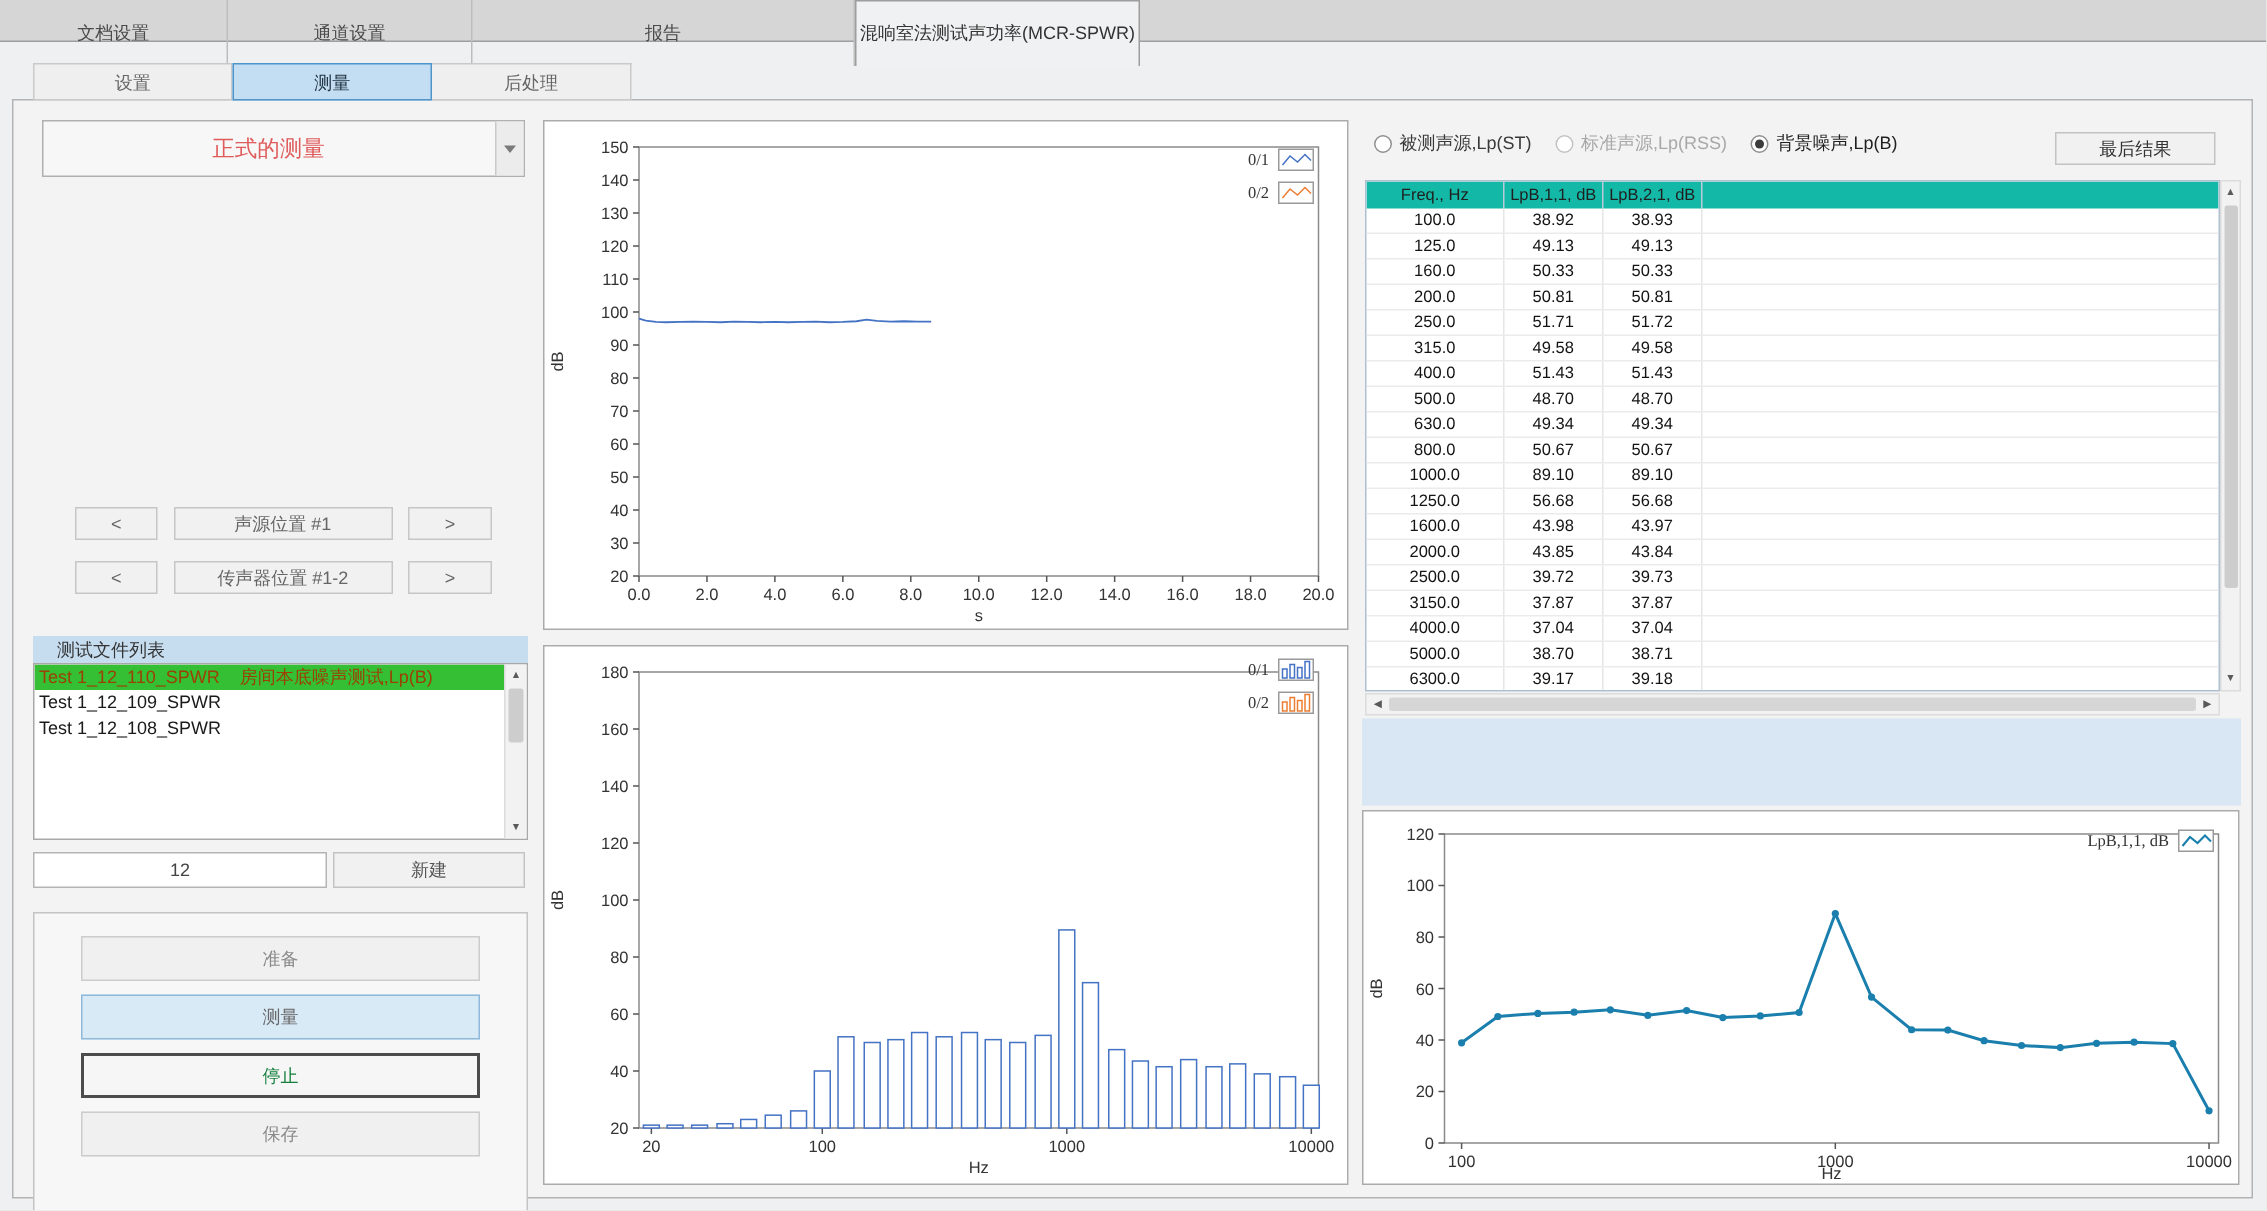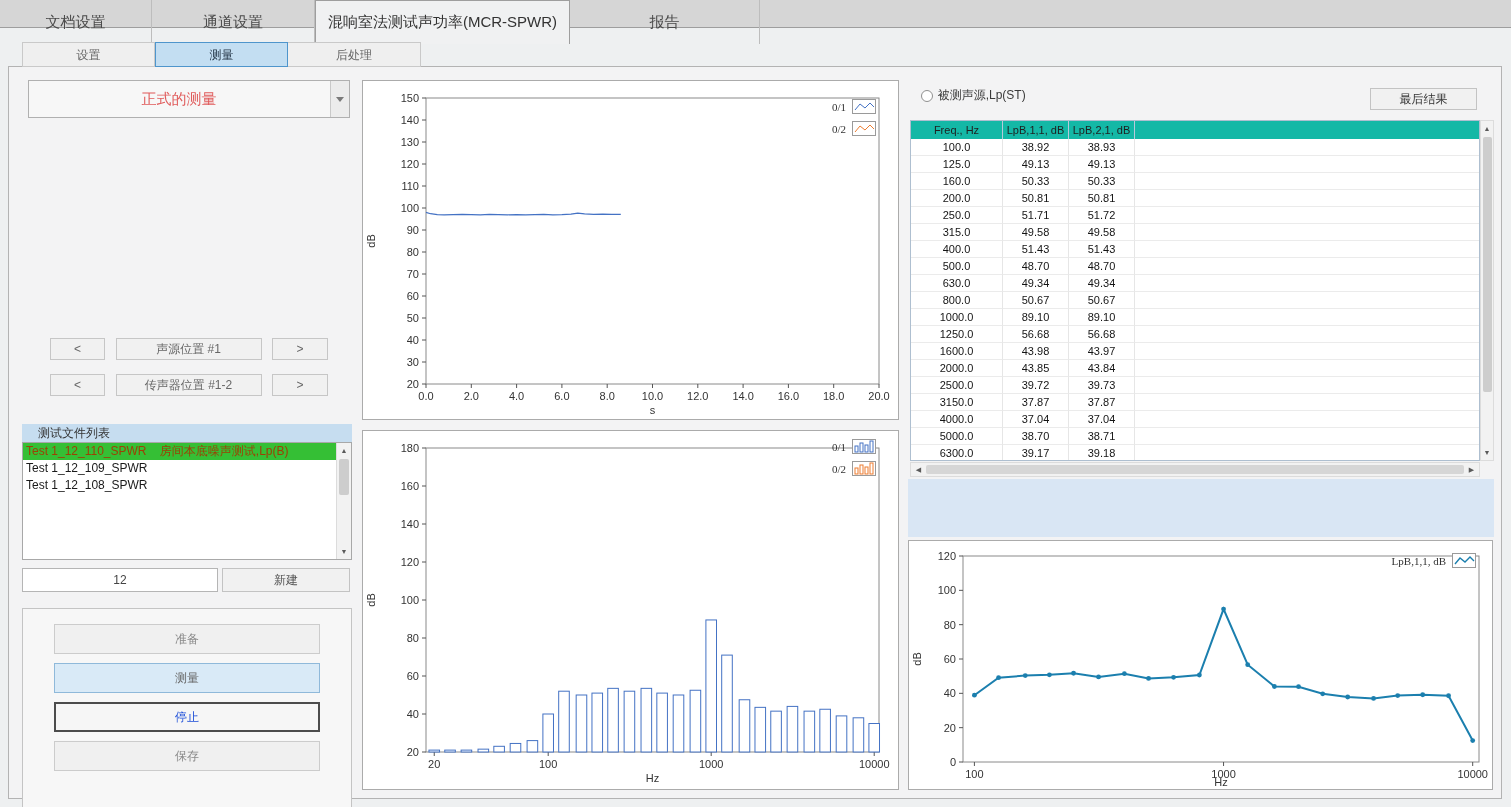--- a/index.html
+++ b/index.html
@@ -1,20 +1,20 @@
 <!DOCTYPE html>
 <html><head>
 <meta charset="utf-8">
 <style>
   html,body{margin:0;padding:0;background:#e8e8e8;}
   .page{position:relative;width:1511px;height:807px;background:#eef0f1;font-family:"Liberation Sans",sans-serif;overflow:hidden;}
 
   
   .topbar{position:absolute;left:0;top:0;width:100%;height:28px;background:#d6d6d6;border-bottom:1px solid #9e9e9e;display:flex;box-sizing:border-box;}
-  .ttab{height:44px;display:flex;align-items:center;justify-content:center;font-size:15px;color:#4a4a4a;border-right:1px solid #bdbdbd;box-sizing:border-box;}
+  .ttab{height:44px;display:flex;align-items:center;justify-content:center;font-size:12px;color:#4a4a4a;border-right:1px solid #bdbdbd;box-sizing:border-box;}
   .ttab:nth-child(1){width:152px}.ttab:nth-child(2){width:163px}.ttab:nth-child(3){width:255px}.ttab:nth-child(4){width:190px}
   .ttab.active{background:#f0f1f2;border:1px solid #9e9e9e;border-bottom:none;color:#333;}
 
   
   .subtabs{position:absolute;left:22px;top:42px;display:flex;z-index:3;}
   .stab{width:133px;height:25px;line-height:24px;text-align:center;font-size:12px;color:#666;background:#efefef;border:1px solid #c9c9c9;box-sizing:border-box;}
   .stab + .stab{border-left:none;}
   .stab.active{background:#c3def2;border:1px solid #4e95cc;color:#234;}
 
   .mainpanel{position:absolute;left:8px;top:66px;width:1494px;height:733px;background:#f3f3f4;border:1px solid #b3b3b3;box-sizing:border-box;}
@@ -61,32 +61,32 @@
   .sarrow.bottom{bottom:0;}
   .sthumb{position:absolute;left:2px;width:10px;background:#cdcdcd;border-radius:2px;}
 
   .numinput{position:absolute;left:22px;top:568px;width:196px;height:24px;text-align:center;font-size:12px;color:#444;border:1px solid #b5b5b5;background:#fff;box-sizing:border-box;font-family:inherit;}
   .btn{position:absolute;display:flex;align-items:center;justify-content:center;font-size:12px;color:#555;background:#f1f1f1;border:1px solid #c3c3c3;box-sizing:border-box;cursor:default;}
 
   
   .actionbox{left:22px;top:608px;width:330px;height:218px;background:#f7f7f7;border:1px solid #c4c4c4;padding-top:15px;}
   .abtn{width:266px;height:30px;margin:0 auto 9px;display:flex;align-items:center;justify-content:center;font-size:12px;color:#8a8a8a;background:#f0f0f0;border:1px solid #ccc;box-sizing:border-box;}
   .abtn.active{background:#d9eaf7;border-color:#8fb9da;color:#666;}
-  .abtn.default-focus{border:2px solid #4c4c4c;color:#1d4ed8;background:#f6f6f6;}
+  .abtn.default-focus{border:2px solid #4c4c4c;color:#15803d;background:#f6f6f6;}
 
   
   .chartpanel{position:absolute;background:#fff;border:1px solid #ababab;box-sizing:border-box;}
   .chart-host{position:absolute;left:0;top:0;right:0;bottom:0;}
   .legend{position:absolute;display:flex;flex-direction:column;gap:7px;z-index:2;}
   .lrow{display:flex;align-items:center;gap:6px;justify-content:flex-end;}
   .llabel{font-size:11px;color:#333;font-family:Liberation Serif, serif;}
   .licon{width:24px;height:15px;border:1px solid #9a9a9a;background:#fff;display:flex;align-items:center;justify-content:center;box-sizing:border-box;}
 
   
-  .rightradios{position:absolute;left:916px;top:87px;height:24px;display:flex;gap:16px;align-items:center;flex-direction:column;}
+  .rightradios{position:absolute;left:916px;top:87px;height:24px;display:flex;gap:16px;align-items:flex-start;}
   .rrow2{display:flex;align-items:center;gap:5px;}
   .rlabel{font-size:12px;color:#3a3a3a;}
   .rlabel.dis{color:#a8a8a8;}
   .rlabel.sel2{color:#1f1f1f;}
 
   
   .tablewrap{position:absolute;left:910px;top:120px;width:570px;height:341px;background:#fff;border:1px solid #aebfd0;box-sizing:border-box;overflow:hidden;}
   .thead{display:flex;height:18px;background:#14b8a6;}
   .hcell{font-size:11px;color:#1f1f1f;line-height:18px;text-align:center;border-right:1px solid #b9c9da;box-sizing:border-box;}
   .trow{display:flex;height:17px;}
@@ -100,22 +100,22 @@
   .blueband{position:absolute;left:908px;top:479px;width:586px;height:58px;background:#d9e6f4;}
 </style>
 </head>
 <body>
 
 <div class="page">
 
   <div class="topbar">
       <div class="ttab">文档设置</div>
       <div class="ttab">通道设置</div>
+      <div class="ttab">报告</div>
       <div class="ttab active">混响室法测试声功率(MCR-SPWR)</div>
-      <div class="ttab">报告</div>
     </div>
   <div class="subtabs">
       <div class="stab">设置</div>
       <div class="stab active">测量</div>
       <div class="stab">后处理</div>
     </div>
   <div class="mainpanel"></div>
 
   <div class="combo">
     <span class="combo-text">正式的测量</span>

